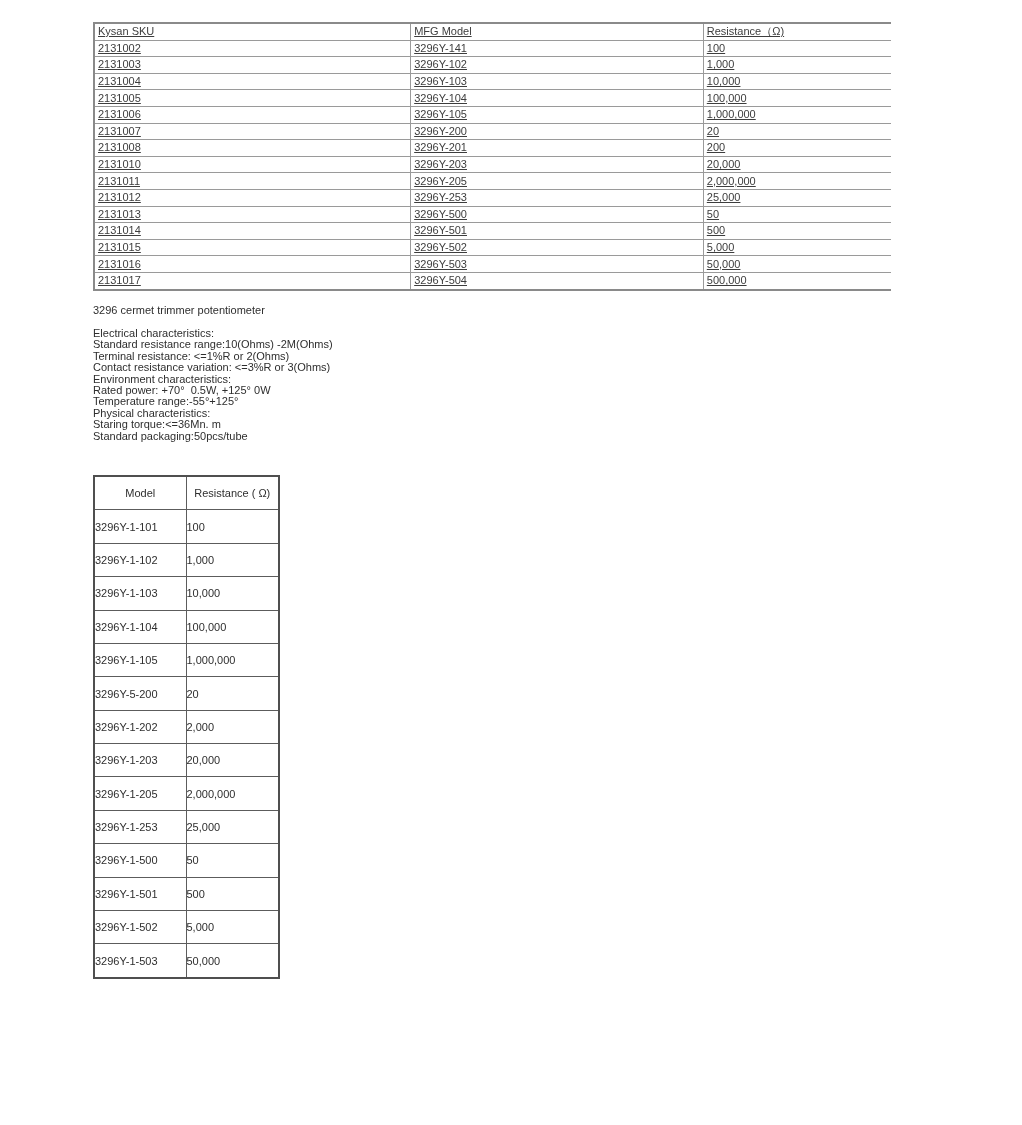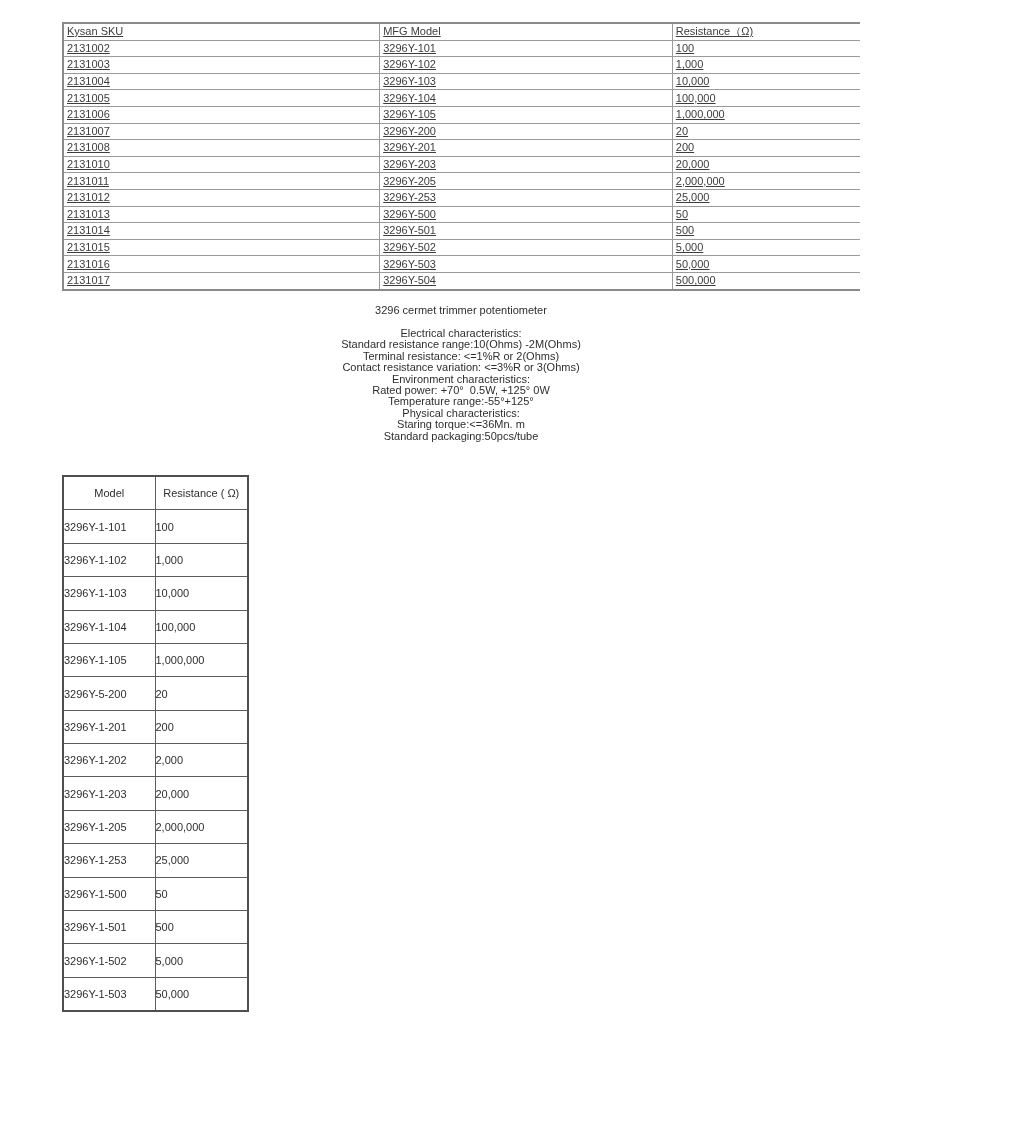--- a/index.html
+++ b/index.html
@@ -8,20 +8,21 @@
     background: #ffffff;
     font-family: "Liberation Sans", sans-serif;
     color: #2e2e2e;
   }
   .page {
     position: relative;
     width: 860px;
     height: 1125px;
     background: #ffffff;
     overflow: hidden;
+    padding-left: 31px;
   }
 
   
   table.sku-table {
     margin: 22px 0 0 62px;
     width: 938px;
     border-collapse: collapse;
     table-layout: fixed;
     border: 2px solid #8a8a8a;
   }
@@ -41,21 +42,20 @@
     color: #3d3d3d;
     text-decoration: underline;
     cursor: pointer;
   }
 
   
   .description {
     margin: 14px 0 0 62px;
     font-size: 11px;
     color: #2e2e2e;
-    text-align: center;
   }
   .desc-title {
     margin: 0 0 12px 0;
     line-height: 11.4px;
     white-space: pre-wrap;
   }
   .desc-line {
     line-height: 11.4px;
     white-space: pre-wrap;
   }
@@ -93,21 +93,21 @@
     <thead>
       <tr id="sku-head">
           <th><a class="cell-link">Kysan SKU</a></th>
           <th><a class="cell-link">MFG Model</a></th>
           <th><a class="cell-link">Resistance（Ω)</a></th>
         </tr>
     </thead>
     <tbody id="sku-body">
         <tr>
           <td><a class="cell-link">2131002</a></td>
-          <td><a class="cell-link">3296Y-101</a></td>
+          <td><a class="cell-link">3296Y-141</a></td>
           <td><a class="cell-link">100</a></td>
         </tr>
         <tr>
           <td><a class="cell-link">2131003</a></td>
           <td><a class="cell-link">3296Y-102</a></td>
           <td><a class="cell-link">1,000</a></td>
         </tr>
         <tr>
           <td><a class="cell-link">2131004</a></td>
           <td><a class="cell-link">3296Y-103</a></td>
@@ -222,24 +222,20 @@
         </tr>
         <tr>
           <td>3296Y-1-105</td>
           <td>1,000,000</td>
         </tr>
         <tr>
           <td>3296Y-5-200</td>
           <td>20</td>
         </tr>
         <tr>
-          <td>3296Y-1-201</td>
-          <td>200</td>
-        </tr>
-        <tr>
           <td>3296Y-1-202</td>
           <td>2,000</td>
         </tr>
         <tr>
           <td>3296Y-1-203</td>
           <td>20,000</td>
         </tr>
         <tr>
           <td>3296Y-1-205</td>
           <td>2,000,000</td>

